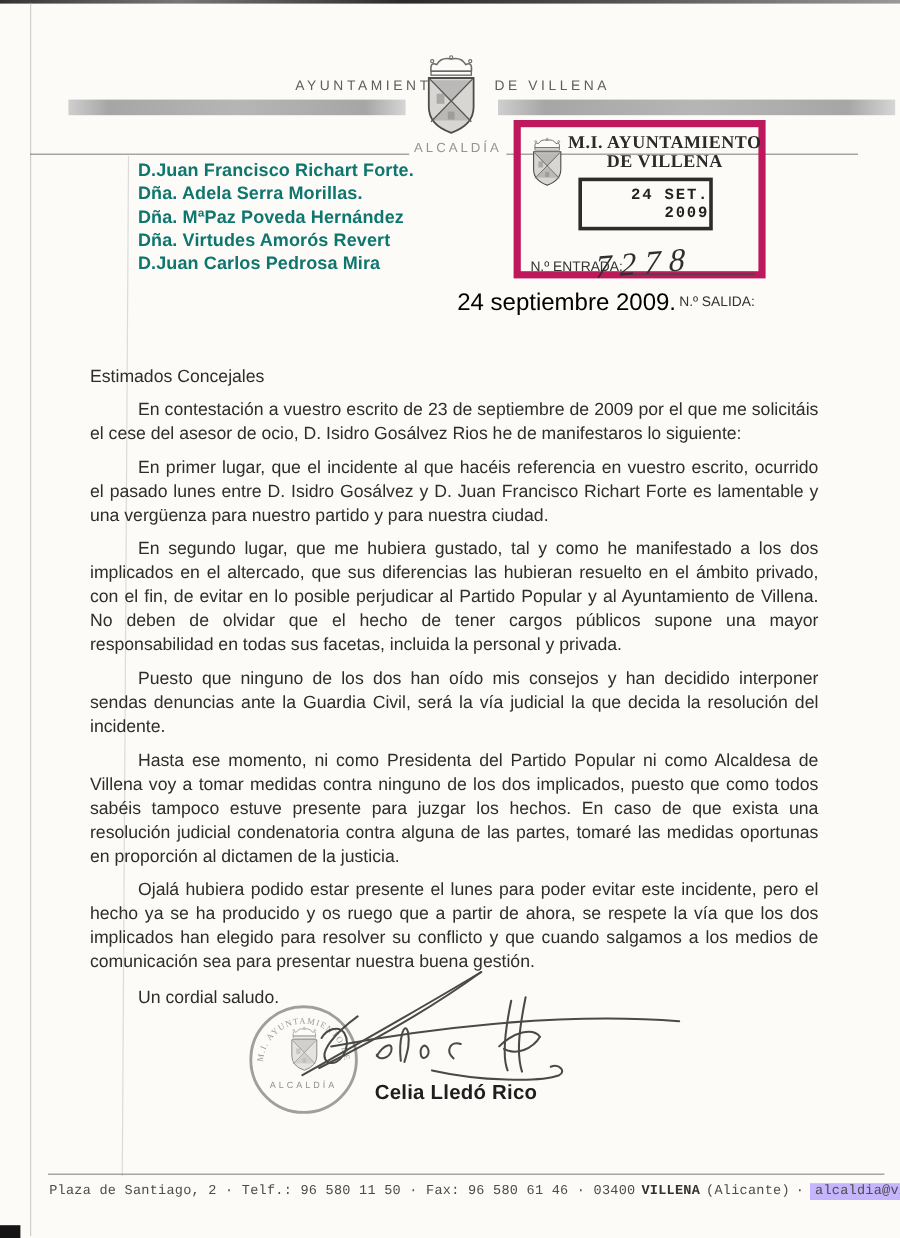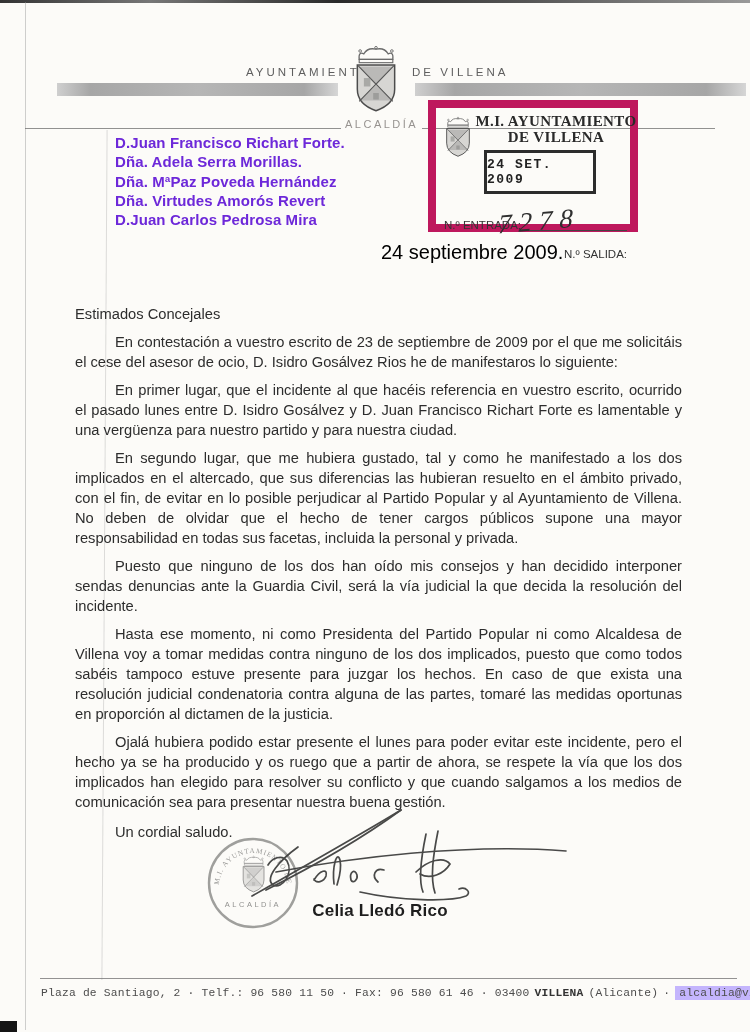--- a/index.html
+++ b/index.html
@@ -24,39 +24,39 @@
   .hdr-bar.right{left:415px;width:331px;}
   .hdr-word{position:absolute;top:66px;font-size:11.5px;letter-spacing:3px;color:#5e5e5e;}
   .hdr-word.left{left:246px;}
   .hdr-word.right{left:412px;}
   .hdr-rule{position:absolute;left:25px;top:128px;width:690px;height:1px;background:rgba(110,110,110,.75);}
   .hdr-crest{position:absolute;left:348px;top:42px;}
   .hdr-dept{position:absolute;left:341px;top:118px;font-size:11px;letter-spacing:2.5px;
     color:#979390;background:#fcfbf8;padding:0 4px;z-index:3;}
   
   .stamp{position:absolute;left:428px;top:100px;width:210px;height:132px;
-    border:8px solid #be185d;box-sizing:border-box;z-index:2;
+    border:6px solid #be185d;box-sizing:border-box;z-index:2;
     font-family:"Liberation Serif", serif;color:#2a2a2a;}
   .stamp-shield{position:absolute;left:5px;top:6px;}
   .stamp-title{position:absolute;left:36px;top:5px;width:168px;text-align:center;
     font-weight:bold;font-size:15px;line-height:16px;letter-spacing:.4px;}
   .stamp-datebox{position:absolute;left:48px;top:42px;width:112px;height:44px;
     border:3px solid #2c2c2c;box-sizing:border-box;display:flex;align-items:center;justify-content:center;}
-  .stamp-date{font-family:"Liberation Mono", monospace;font-weight:bold;font-size:13px;letter-spacing:1.5px;color:#222;}
+  .stamp-date{font-family:"Liberation Mono", monospace;font-weight:bold;font-size:13px;letter-spacing:1.5px;color:#222;text-align:right;}
   .stamp-row{position:absolute;left:8px;right:3px;display:flex;align-items:flex-end;
     font-family:"Liberation Sans", sans-serif;font-size:11.5px;color:#333;margin-top:16px;}
   .stamp-row.entrada{top:94px;}
   .stamp-row.salida{top:124px;flex-direction:column;}
   .stamp-row .fill{flex:1;border-bottom:1px solid #444;height:12px;margin-left:2px;}
   .stamp-hand{position:absolute;left:62px;top:98px;font-size:27px;font-style:italic;
     letter-spacing:7px;color:#2f2f2f;transform:rotate(-5deg) skewX(-6deg);
     font-weight:400;z-index:3;}
   
   .recipients{position:absolute;left:115px;top:133px;font-weight:bold;font-size:15px;
-    line-height:19.3px;color:#6d28d9;letter-spacing:.1px;}
+    line-height:19.3px;color:#0f766e;letter-spacing:.1px;}
   
   .letter-date{position:absolute;left:381px;top:241px;font-size:20px;color:#000000;}
   .letter-body{position:absolute;left:75px;top:272px;width:607px;font-size:14.7px;
     line-height:20px;text-align:justify;color:#2d2d2d;margin-top:32px;}
   .letter-body .salutation{margin:0 0 6px 0;text-align:left;}
   .letter-body p.para{margin:8px 0;text-indent:40px;}
   .letter-body .closing{margin:10px 0 0 0;text-indent:40px;text-align:left;}
   
   .sig-roundstamp{position:absolute;left:205px;top:835px;opacity:.85;}
   .sig-strokes{position:absolute;left:210px;top:800px;z-index:2;}

